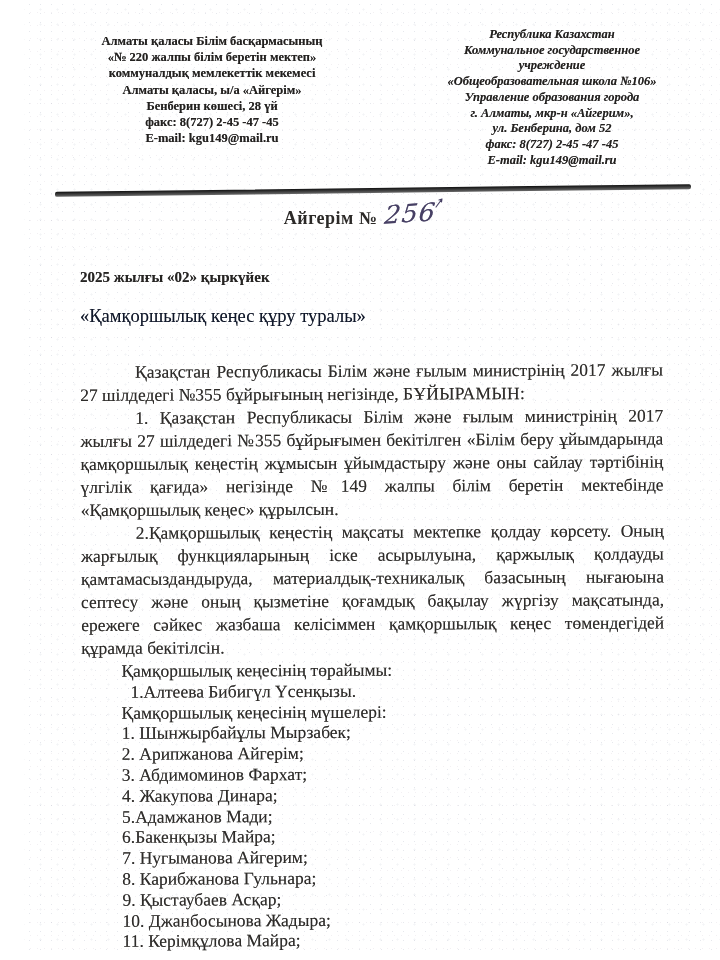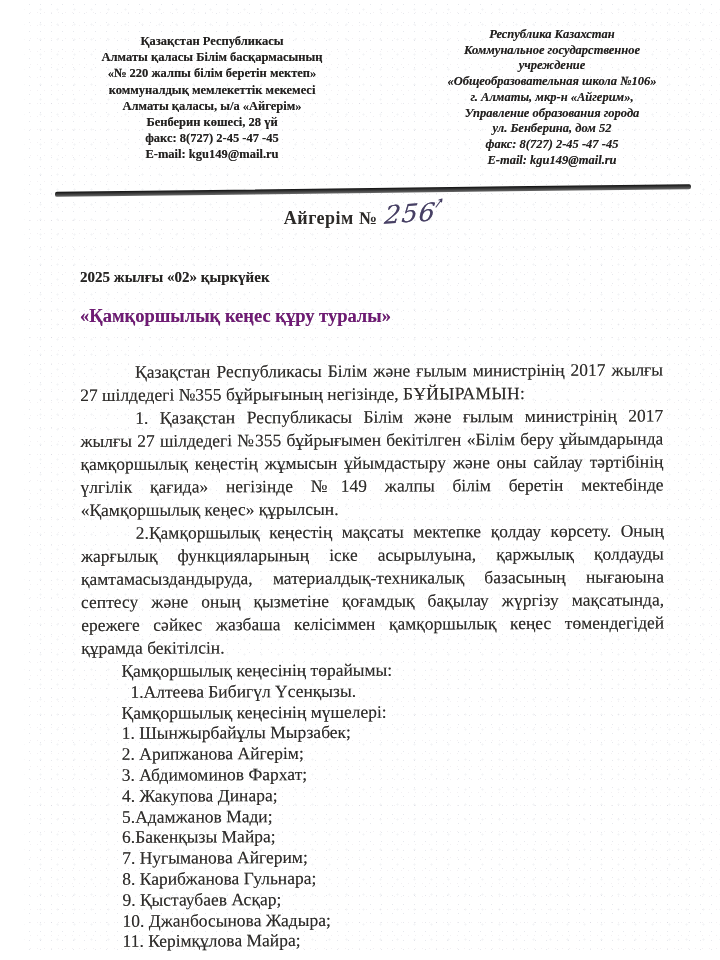--- a/index.html
+++ b/index.html
@@ -87,23 +87,23 @@
     position: absolute;
     top: 269px; left: 80px;
     font-weight: bold;
     font-size: 15px;
     color: #262422;
     text-shadow: 0 0 0.5px rgba(40,40,45,0.5);
   }
   .subject-line {
     position: absolute;
     top: 306px; left: 80px;
-    font-weight: bold;
+    font-weight: normal;
     font-size: 18.5px;
-    color: #701a75;
+    color: #0f172a;
     text-shadow: 0 0 0.5px rgba(40,40,45,0.5);
   }
   .doc-body {
     position: absolute;
     top: 361px; left: 80px;
     width: 583px;
     font-size: 17.5px;
     line-height: 23px;
     color: #2e2c2a;
     transform: rotate(-0.25deg);
@@ -121,36 +121,35 @@
   .roster-line.chair-name { padding-left: 49px; }
 </style>
 </head>
 <body>
 
 <div class="page">
   <div class="scan-texture"></div>
 
   <div class="letterhead">
     <div class="lh-block lh-left">
-      <div class="lh-line">Қазақстан Республикасы</div>
       <div class="lh-line">Алматы қаласы Білім басқармасының</div>
       <div class="lh-line">«№ 220 жалпы білім беретін мектеп»</div>
       <div class="lh-line">коммуналдық мемлекеттік мекемесі</div>
       <div class="lh-line">Алматы қаласы, ы/а «Айгерім»</div>
       <div class="lh-line">Бенберин көшесі, 28 үй</div>
       <div class="lh-line">факс: 8(727) 2-45 -47 -45</div>
       <div class="lh-line">E-mail: kgu149@mail.ru</div>
     </div>
     <div class="lh-block lh-right">
       <div class="lh-line">Республика  Казахстан</div>
       <div class="lh-line">Коммунальное государственное</div>
       <div class="lh-line">учреждение</div>
       <div class="lh-line">«Общеобразовательная школа №106»</div>
+      <div class="lh-line">Управление образования города</div>
       <div class="lh-line">г. Алматы, мкр-н «Айгерим»,</div>
-      <div class="lh-line">Управление образования города</div>
       <div class="lh-line">ул. Бенберина, дом 52</div>
       <div class="lh-line">факс: 8(727) 2-45 -47 -45</div>
       <div class="lh-line">E-mail: kgu149@mail.ru</div>
     </div>
   </div>
 
   <div class="rule"></div>
 
   <div class="order-title">
     <span>Айгерім №</span><span class="handwritten-wrap"><span class="handwritten">256</span><svg class="pen-flick" viewBox="0 0 9 11">

